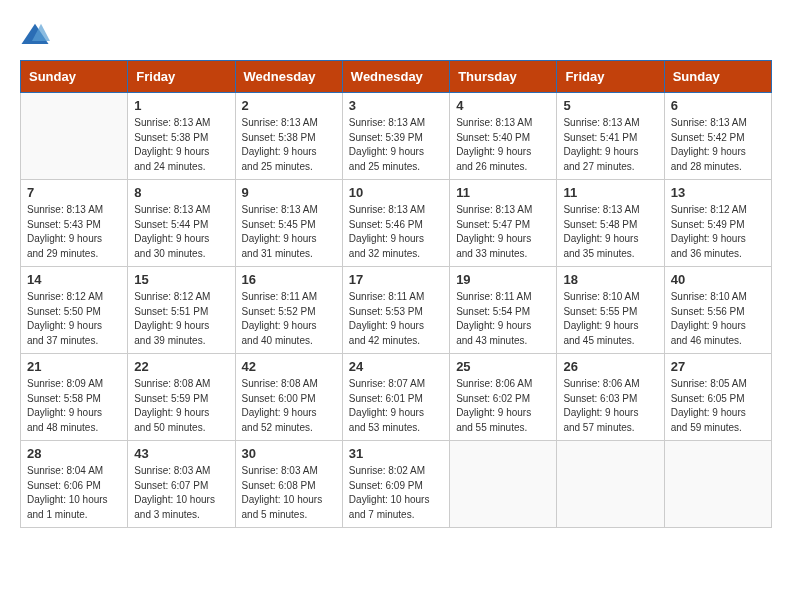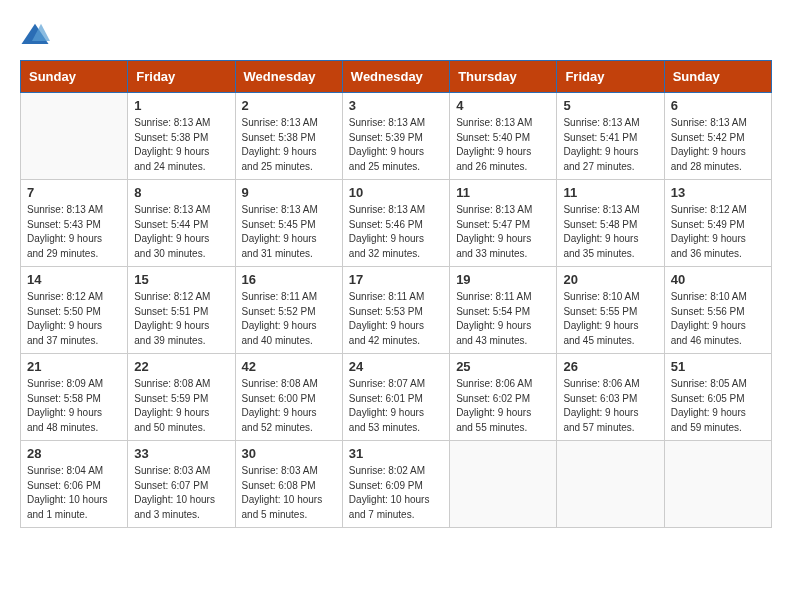--- a/index.html
+++ b/index.html
@@ -195,21 +195,21 @@
         </td>
         <td>
           <span class="day-number">17</span>
           <div class="day-info">Sunrise: 8:11 AM<br>Sunset: 5:53 PM<br>Daylight: 9 hours<br>and 42 minutes.</div>
         </td>
         <td>
           <span class="day-number">19</span>
           <div class="day-info">Sunrise: 8:11 AM<br>Sunset: 5:54 PM<br>Daylight: 9 hours<br>and 43 minutes.</div>
         </td>
         <td>
-          <span class="day-number">20</span>
+          <span class="day-number">18</span>
           <div class="day-info">Sunrise: 8:10 AM<br>Sunset: 5:55 PM<br>Daylight: 9 hours<br>and 45 minutes.</div>
         </td>
         <td>
           <span class="day-number">40</span>
           <div class="day-info">Sunrise: 8:10 AM<br>Sunset: 5:56 PM<br>Daylight: 9 hours<br>and 46 minutes.</div>
         </td>
       </tr>
       <tr>
         <td>
           <span class="day-number">21</span>
@@ -229,31 +229,31 @@
         </td>
         <td>
           <span class="day-number">25</span>
           <div class="day-info">Sunrise: 8:06 AM<br>Sunset: 6:02 PM<br>Daylight: 9 hours<br>and 55 minutes.</div>
         </td>
         <td>
           <span class="day-number">26</span>
           <div class="day-info">Sunrise: 8:06 AM<br>Sunset: 6:03 PM<br>Daylight: 9 hours<br>and 57 minutes.</div>
         </td>
         <td>
-          <span class="day-number">51</span>
+          <span class="day-number">27</span>
           <div class="day-info">Sunrise: 8:05 AM<br>Sunset: 6:05 PM<br>Daylight: 9 hours<br>and 59 minutes.</div>
         </td>
       </tr>
       <tr>
         <td>
           <span class="day-number">28</span>
           <div class="day-info">Sunrise: 8:04 AM<br>Sunset: 6:06 PM<br>Daylight: 10 hours<br>and 1 minute.</div>
         </td>
         <td>
-          <span class="day-number">33</span>
+          <span class="day-number">43</span>
           <div class="day-info">Sunrise: 8:03 AM<br>Sunset: 6:07 PM<br>Daylight: 10 hours<br>and 3 minutes.</div>
         </td>
         <td>
           <span class="day-number">30</span>
           <div class="day-info">Sunrise: 8:03 AM<br>Sunset: 6:08 PM<br>Daylight: 10 hours<br>and 5 minutes.</div>
         </td>
         <td>
           <span class="day-number">31</span>
           <div class="day-info">Sunrise: 8:02 AM<br>Sunset: 6:09 PM<br>Daylight: 10 hours<br>and 7 minutes.</div>
         </td>

